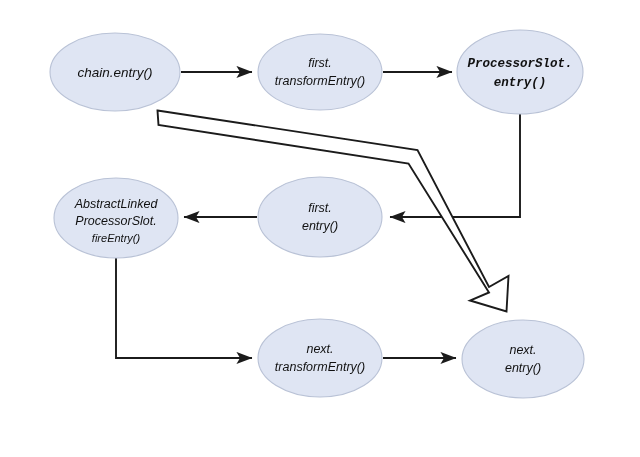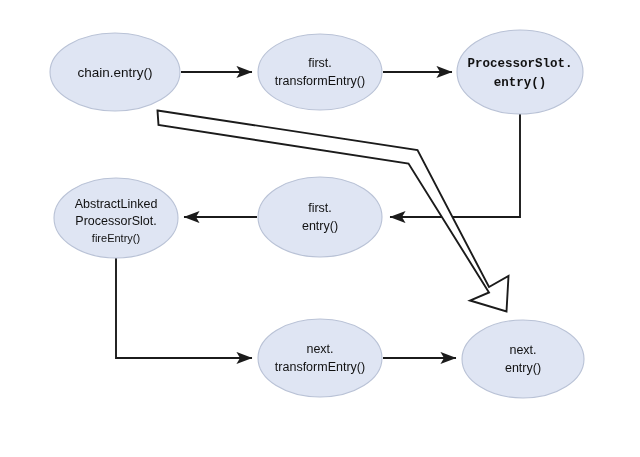--- a/index.html
+++ b/index.html
@@ -7,20 +7,21 @@
     padding: 0;
     background: #ffffff;
   }
   #canvas-wrap {
     position: relative;
     width: 640px;
     height: 457px;
     background: #ffffff;
     overflow: hidden;
     font-family: "Liberation Sans", sans-serif;
+    font-style: italic;
   }
   svg#diagram {
     display: block;
     width: 640px;
     height: 457px;
   }
   .node-ellipse {
     fill: #dfe5f3;
     stroke: #b9c2d6;
     stroke-width: 1.1;

